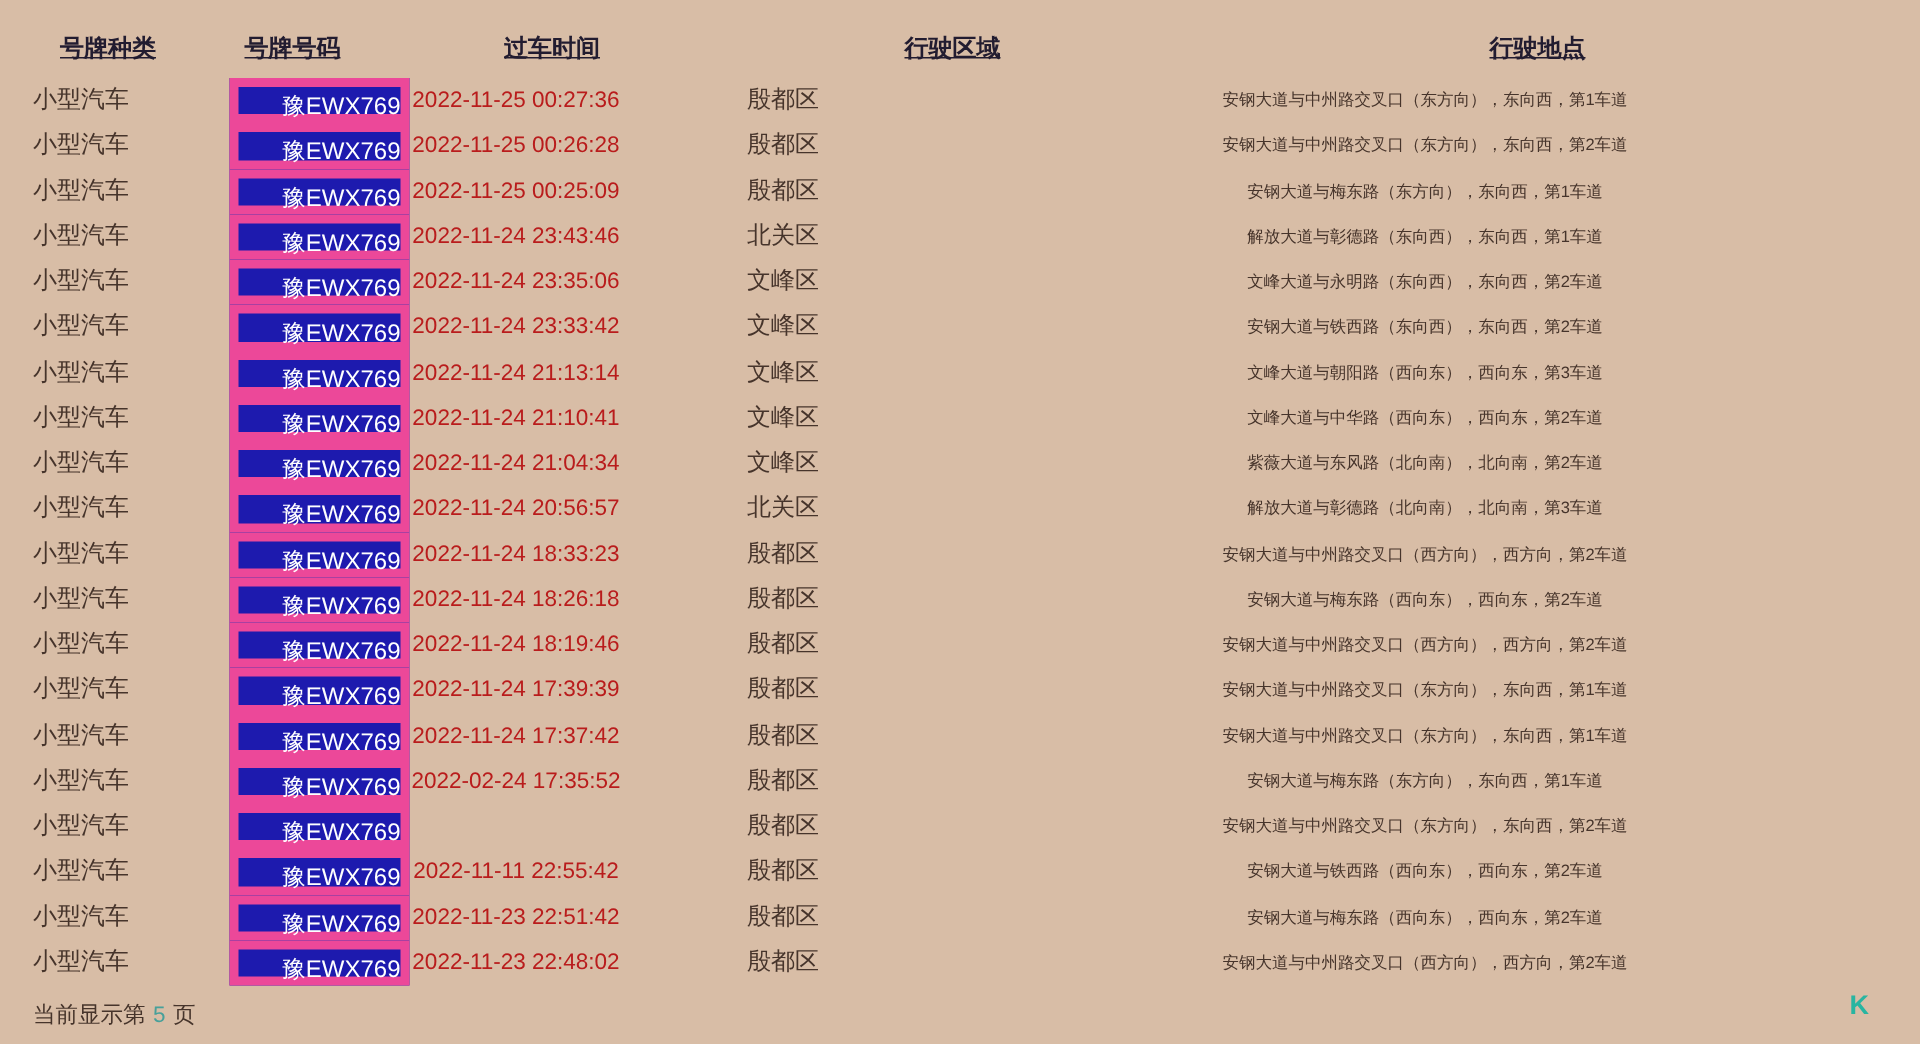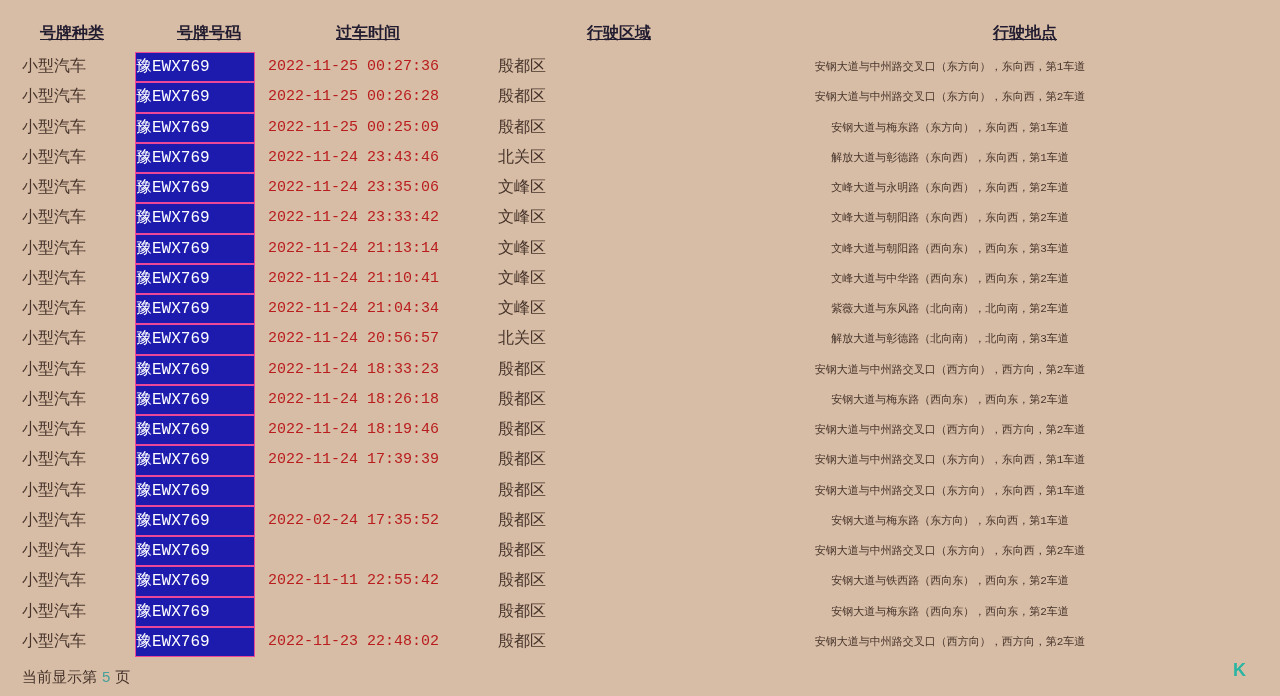--- a/index.html
+++ b/index.html
@@ -13,44 +13,43 @@
     background:#d8bda6;
     overflow:hidden;
   }
   
   .hdr{
     position:absolute;top:22px;height:22px;line-height:22px;
     font-weight:bold;font-size:16px;color:#221c30;
     text-align:center;white-space:nowrap;text-decoration:underline;
   }
   .hdr-c1{left:22px;width:100px;}
-  .hdr-c2{left:149px;width:120px;}
+  .hdr-c2{left:135px;width:120px;}
   .hdr-c3{left:288px;width:160px;}
-  .hdr-c4{left:540px;width:158px;}
+  .hdr-c4{left:556px;width:158px;}
   .hdr-c5{left:835px;width:380px;}
   
   #rows{
     position:absolute;top:52px;left:0;width:1280px;
   }
   .row{
     position:relative;
     height:30.26px;line-height:30.26px;
     white-space:nowrap;
-    font-family:Liberation Mono, monospace;
   }
   .cell{
     position:absolute;top:0;height:100%;
     font-size:15.5px;color:#46342b;
     overflow:visible;
   }
   .c-type{left:22px;width:100px;text-align:left;font-size:16px;}
   .c-plate{
-    left:135px;width:120px;text-align:left;
+    left:153px;width:120px;text-align:right;
     background:#1d1aae;color:#ffffff;
-    border:1px solid #ec4899;
+    border:6px solid #ec4899;
     box-sizing:border-box;
     font-size:16px;line-height:28px;
   }
   .c-time{left:268px;width:152px;text-align:center;font-size:15px;color:#b91c1c;}
   .c-district{left:458px;width:128px;text-align:center;font-size:16px;}
   .c-location{left:758px;width:384px;text-align:center;font-size:11px;}
   
   #pager{
     position:absolute;left:22px;top:666px;height:22px;line-height:22px;
     font-size:15px;color:#46342b;white-space:nowrap;
@@ -110,21 +109,21 @@
         <div class="cell c-plate">豫EWX769</div>
         <div class="cell c-time">2022-11-24 23:35:06</div>
         <div class="cell c-district">文峰区</div>
         <div class="cell c-location">文峰大道与永明路（东向西），东向西，第2车道</div>
       </div>
       <div class="row">
         <div class="cell c-type">小型汽车</div>
         <div class="cell c-plate">豫EWX769</div>
         <div class="cell c-time">2022-11-24 23:33:42</div>
         <div class="cell c-district">文峰区</div>
-        <div class="cell c-location">文峰大道与朝阳路（东向西），东向西，第2车道</div>
+        <div class="cell c-location">安钢大道与铁西路（东向西），东向西，第2车道</div>
       </div>
       <div class="row">
         <div class="cell c-type">小型汽车</div>
         <div class="cell c-plate">豫EWX769</div>
         <div class="cell c-time">2022-11-24 21:13:14</div>
         <div class="cell c-district">文峰区</div>
         <div class="cell c-location">文峰大道与朝阳路（西向东），西向东，第3车道</div>
       </div>
       <div class="row">
         <div class="cell c-type">小型汽车</div>
@@ -171,20 +170,21 @@
       <div class="row">
         <div class="cell c-type">小型汽车</div>
         <div class="cell c-plate">豫EWX769</div>
         <div class="cell c-time">2022-11-24 17:39:39</div>
         <div class="cell c-district">殷都区</div>
         <div class="cell c-location">安钢大道与中州路交叉口（东方向），东向西，第1车道</div>
       </div>
       <div class="row">
         <div class="cell c-type">小型汽车</div>
         <div class="cell c-plate">豫EWX769</div>
+        <div class="cell c-time">2022-11-24 17:37:42</div>
         <div class="cell c-district">殷都区</div>
         <div class="cell c-location">安钢大道与中州路交叉口（东方向），东向西，第1车道</div>
       </div>
       <div class="row">
         <div class="cell c-type">小型汽车</div>
         <div class="cell c-plate">豫EWX769</div>
         <div class="cell c-time">2022-02-24 17:35:52</div>
         <div class="cell c-district">殷都区</div>
         <div class="cell c-location">安钢大道与梅东路（东方向），东向西，第1车道</div>
       </div>
@@ -197,20 +197,21 @@
       <div class="row">
         <div class="cell c-type">小型汽车</div>
         <div class="cell c-plate">豫EWX769</div>
         <div class="cell c-time">2022-11-11 22:55:42</div>
         <div class="cell c-district">殷都区</div>
         <div class="cell c-location">安钢大道与铁西路（西向东），西向东，第2车道</div>
       </div>
       <div class="row">
         <div class="cell c-type">小型汽车</div>
         <div class="cell c-plate">豫EWX769</div>
+        <div class="cell c-time">2022-11-23 22:51:42</div>
         <div class="cell c-district">殷都区</div>
         <div class="cell c-location">安钢大道与梅东路（西向东），西向东，第2车道</div>
       </div>
       <div class="row">
         <div class="cell c-type">小型汽车</div>
         <div class="cell c-plate">豫EWX769</div>
         <div class="cell c-time">2022-11-23 22:48:02</div>
         <div class="cell c-district">殷都区</div>
         <div class="cell c-location">安钢大道与中州路交叉口（西方向），西方向，第2车道</div>
       </div>

